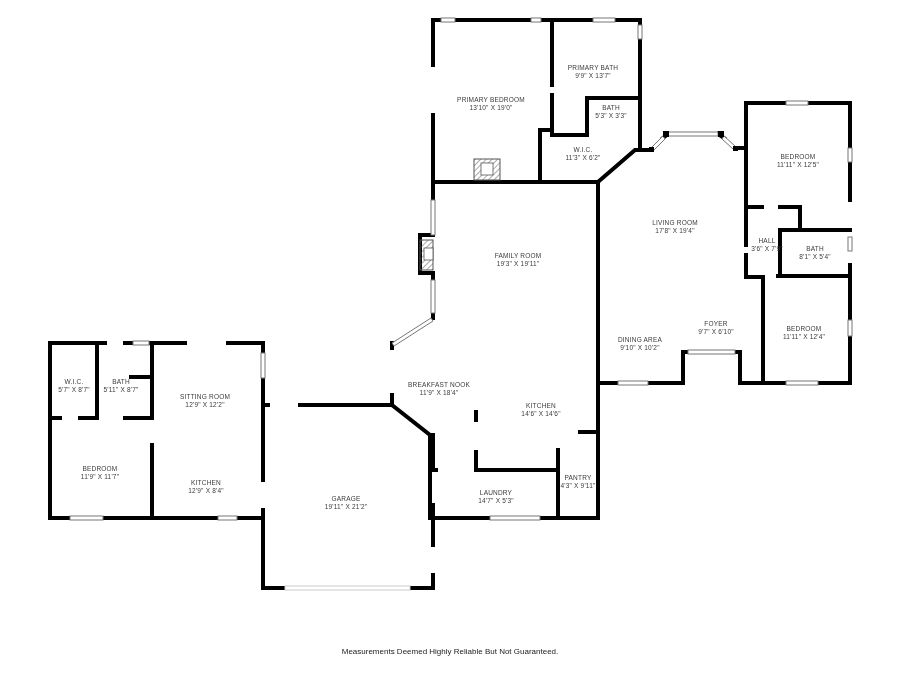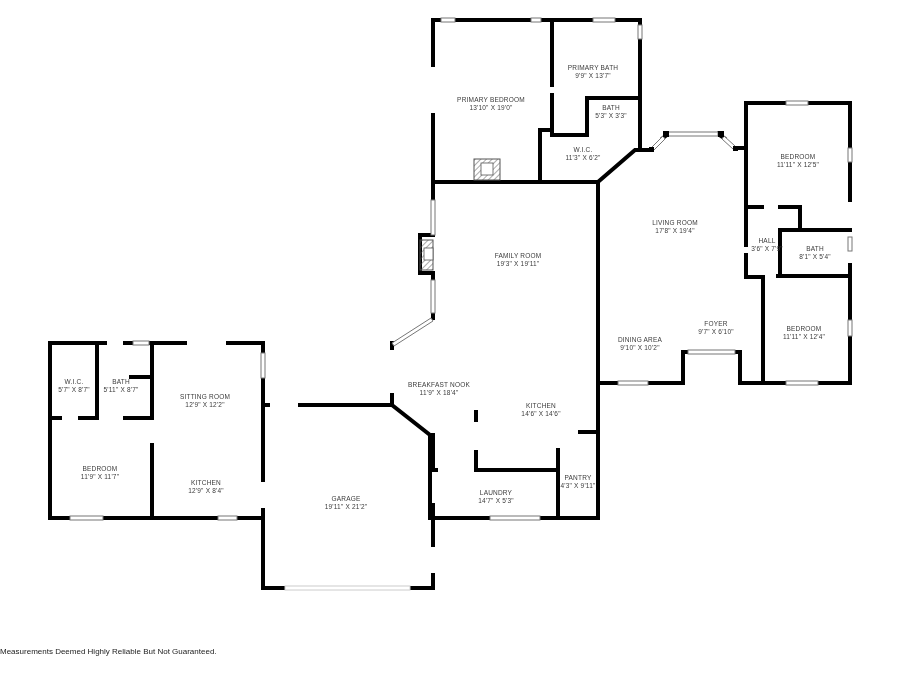--- a/index.html
+++ b/index.html
@@ -1,20 +1,20 @@
 <!DOCTYPE html>
 <html><head>
 <meta charset="utf-8">
 <style>
   html, body { margin:0; padding:0; background:#ffffff; }
   body { width:900px; height:675px; position:relative; overflow:hidden; font-family:"Liberation Sans", sans-serif; }
   #plan { position:absolute; left:0; top:0; width:900px; height:675px; }
   .label { position:absolute; text-align:center; color:#3a3a3a; font-size:6.5px; line-height:8px; letter-spacing:0.2px; transform:translate(-50%,-50%); white-space:nowrap; }
   .label .dim { display:block; }
-  #disclaimer { position:absolute; left:0; width:900px; top:647px; text-align:left; font-size:8px; color:#222; }
+  #disclaimer { position:absolute; left:0; width:900px; top:647px; text-align:center; font-size:8px; color:#222; }
 </style>
 </head>
 <body>
 
 <svg id="plan" viewBox="0 0 900 675" xmlns="http://www.w3.org/2000/svg">
   <defs>
     <pattern id="hatch" width="4" height="4" patternUnits="userSpaceOnUse" patternTransform="rotate(45)">
       <line x1="0" y1="0" x2="0" y2="4" stroke="#555" stroke-width="1"></line>
     </pattern>
   </defs>

